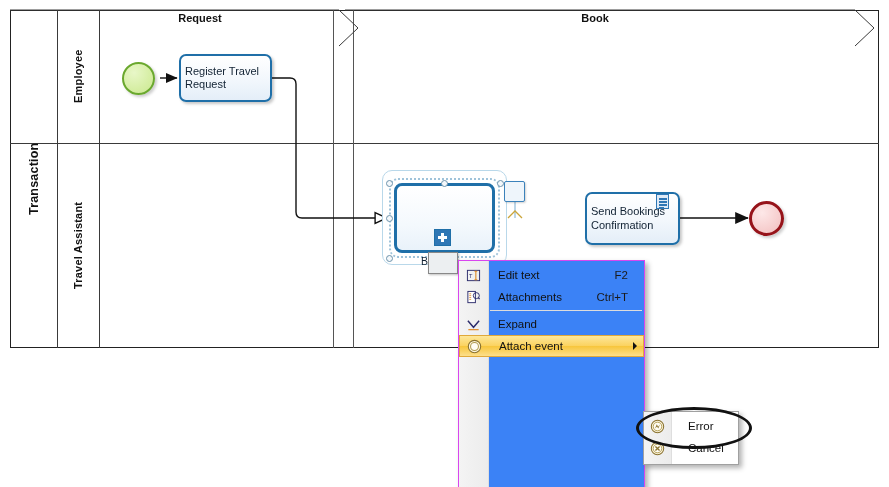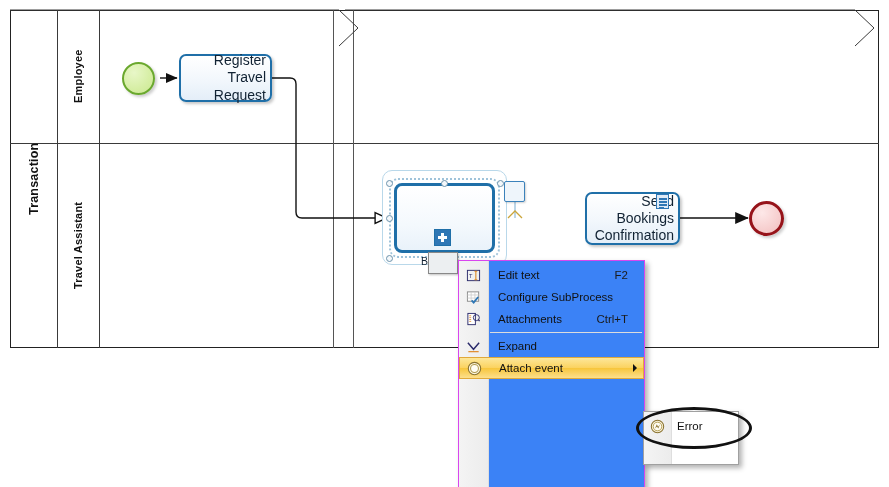--- a/index.html
+++ b/index.html
@@ -20,22 +20,22 @@
       writing-mode:vertical-rl;transform:rotate(180deg);
       display:flex;align-items:center;justify-content:center;letter-spacing:.2px;}
 
   .phase-label{position:absolute;font-weight:bold;font-size:11px;color:#111;
       text-align:center;}
 
   
   .task{position:absolute;box-sizing:border-box;border:2px solid #1f6fa8;border-radius:7px;
      background:linear-gradient(180deg,#ffffff 0%,#f2f7fc 55%,#e4eef8 100%);
      box-shadow:2px 2px 3px rgba(0,0,0,.22);
-     display:flex;align-items:center;justify-content:center;text-align:right;
-     font-size:14px;color:#123; line-height:1.22;padding:2px 4px;}
+     display:flex;align-items:center;justify-content:center;text-align:left;
+     font-size:11px;color:#123; line-height:1.22;padding:2px 4px;}
 
   .start-event{position:absolute;border-radius:50%;box-sizing:border-box;
      border:2px solid #6aa82e;
      background:radial-gradient(circle at 35% 30%,#e8f7c8 0%,#d6eea4 60%,#cbe892 100%);
      box-shadow:2px 2px 3px rgba(0,0,0,.2);}
   .end-event{position:absolute;border-radius:50%;box-sizing:border-box;
      border:3px solid #96131a;
      background:radial-gradient(circle at 35% 30%,#fde8e8 0%,#f6cdcd 65%,#f0bcbc 100%);
      box-shadow:2px 2px 3px rgba(0,0,0,.2);}
 
@@ -78,21 +78,21 @@
   .ctx-item .arw{position:absolute;right:6px;width:0;height:0;
      border-left:4px solid #111;border-top:4px solid transparent;border-bottom:4px solid transparent;}
   .ctx-item.hi{background:linear-gradient(180deg,#fde79a 0%,#fbd361 48%,#f7c63d 52%,#fcdf8c 100%);
      border:1px solid #e0a93a;align-items:center;}
   .ctx-sep{height:1px;background:#dcdcdc;margin:2px 2px 2px 31px;position:relative;z-index:2;}
 
   .ctx-sub{position:absolute;background:#ffffff;border:1px solid #a0a0a0;
      box-shadow:3px 3px 5px rgba(0,0,0,.30);box-sizing:border-box;z-index:45;}
   .ctx-sub .ctx-gutter{width:27px;}
   .ctx-sub .ctx-item .ic{width:27px;min-width:27px;}
-  .ctx-sub .ctx-item .lbl{padding-left:6px;}
+  .ctx-sub .ctx-item .lbl{padding-left:17px;}
 
   .annot-ellipse{position:absolute;border:3.5px solid #111;border-radius:50%;z-index:60;}
 </style>
 </head>
 <body>
 
 <div id="canvas">
 
   <div class="pool-outline" style="left:10px;top:10px;width:869px;height:338px;"></div>
   <div class="vline" style="left:57px;top:10px;height:338px;"></div>
@@ -102,20 +102,22 @@
   <div class="vline-thin" style="left:353px;top:10px;height:338px;"></div>
 
   <div class="pool-label" style="left:10px;top:10px;width:47px;height:338px;">Transaction</div>
   <div class="lane-label" style="left:57px;top:10px;width:42px;height:133px;">Employee</div>
   <div class="lane-label" style="left:57px;top:143px;width:42px;height:205px;">Travel Assistant</div>
 
   <svg class="overlay">
     <path d="M 10 10 L 339 10 L 358 28 L 339 46" fill="none" stroke="#3a3a3a" stroke-width="1"></path>
     <path d="M 345 10 L 855 10 L 874 28 L 855 46" fill="none" stroke="#3a3a3a" stroke-width="1"></path>
   </svg>
+  <div class="phase-label" style="left:110px;top:12px;width:180px;">Request</div>
+  <div class="phase-label" style="left:500px;top:12px;width:190px;">Book</div>
 
   <svg class="overlay">
     <defs>
       <marker id="ah" markerWidth="9" markerHeight="9" refX="8" refY="4.5" orient="auto">
         <path d="M0,0.8 L8.5,4.5 L0,8.2 z" fill="#111"></path>
       </marker>
       <marker id="ahw" markerWidth="10" markerHeight="10" refX="9" refY="5" orient="auto">
         <path d="M0.5,1.2 L9,5 L0.5,8.8 z" fill="#fff" stroke="#111" stroke-width="1"></path>
       </marker>
     </defs>
@@ -178,31 +180,20 @@
         </svg>
       </span>
       <span class="lbl">Edit text</span>
       <span class="acc">F2</span>
     </div>
 
 
 
 
 
-    <div class="ctx-item">
-      <span class="ic">
-        <svg width="15" height="15" viewBox="0 0 16 16">
-          <rect x="1.5" y="2" width="12" height="10" fill="#fff" stroke="#8b8b8b" stroke-width="1"></rect>
-          <path d="M1.5 5.3 h12 M1.5 8.6 h12 M5.5 2 v10 M9.5 2 v10" stroke="#c8c8c8" stroke-width=".8"></path>
-          <path d="M6 11 L8.2 13.5 L13 7.5" stroke="#2f77b5" stroke-width="2" fill="none"></path>
-        </svg>
-      </span>
-      <span class="lbl">Configure SubProcess</span>
-      <span class="acc"></span>
-    </div>
 
     <div class="ctx-item">
       <span class="ic">
         <svg width="15" height="15" viewBox="0 0 16 16">
           <rect x="2" y="1.5" width="8" height="12" fill="#fff" stroke="#2b2b6b" stroke-width="1"></rect>
           <path d="M3.5 4 h2 M3.5 6 h2 M3.5 8 h2 M3.5 10 h2" stroke="#e08b2a" stroke-width=".9"></path>
           <circle cx="11" cy="6" r="3.2" fill="none" stroke="#2b2b6b" stroke-width="1"></circle>
           <path d="M13.2 8.2 L14.5 9.8" stroke="#2b2b6b" stroke-width="1.3"></path>
         </svg>
       </span>
@@ -244,17 +235,27 @@
       <span class="ic">
         <svg width="15" height="15" viewBox="0 0 16 16">
           <circle cx="8" cy="8" r="6.6" fill="#fdf6e0" stroke="#8a7330" stroke-width="1.1"></circle>
           <circle cx="8" cy="8" r="4.6" fill="#fffdf4" stroke="#b09a4e" stroke-width="1"></circle>
           <path d="M5.3 10 L7.3 5.7 L8.6 8.2 L10.7 5.9 L8.8 10.2 L7.5 7.9 z" fill="#8a7330"></path>
         </svg>
       </span>
       <span class="lbl">Error</span>
     </div>
 
+    <div class="ctx-item">
+      <span class="ic">
+        <svg width="15" height="15" viewBox="0 0 16 16">
+          <circle cx="8" cy="8" r="6.6" fill="#fdf6e0" stroke="#8a7330" stroke-width="1.1"></circle>
+          <circle cx="8" cy="8" r="4.6" fill="#fffdf4" stroke="#b09a4e" stroke-width="1"></circle>
+          <path d="M5.8 5.8 L10.2 10.2 M10.2 5.8 L5.8 10.2" stroke="#8a7330" stroke-width="1.4"></path>
+        </svg>
+      </span>
+      <span class="lbl">Cancel</span>
+    </div>
   </div>
 
   <div class="annot-ellipse" style="left:636px;top:407px;width:110px;height:36px;"></div>
 
 </div>
 
 </body></html>

